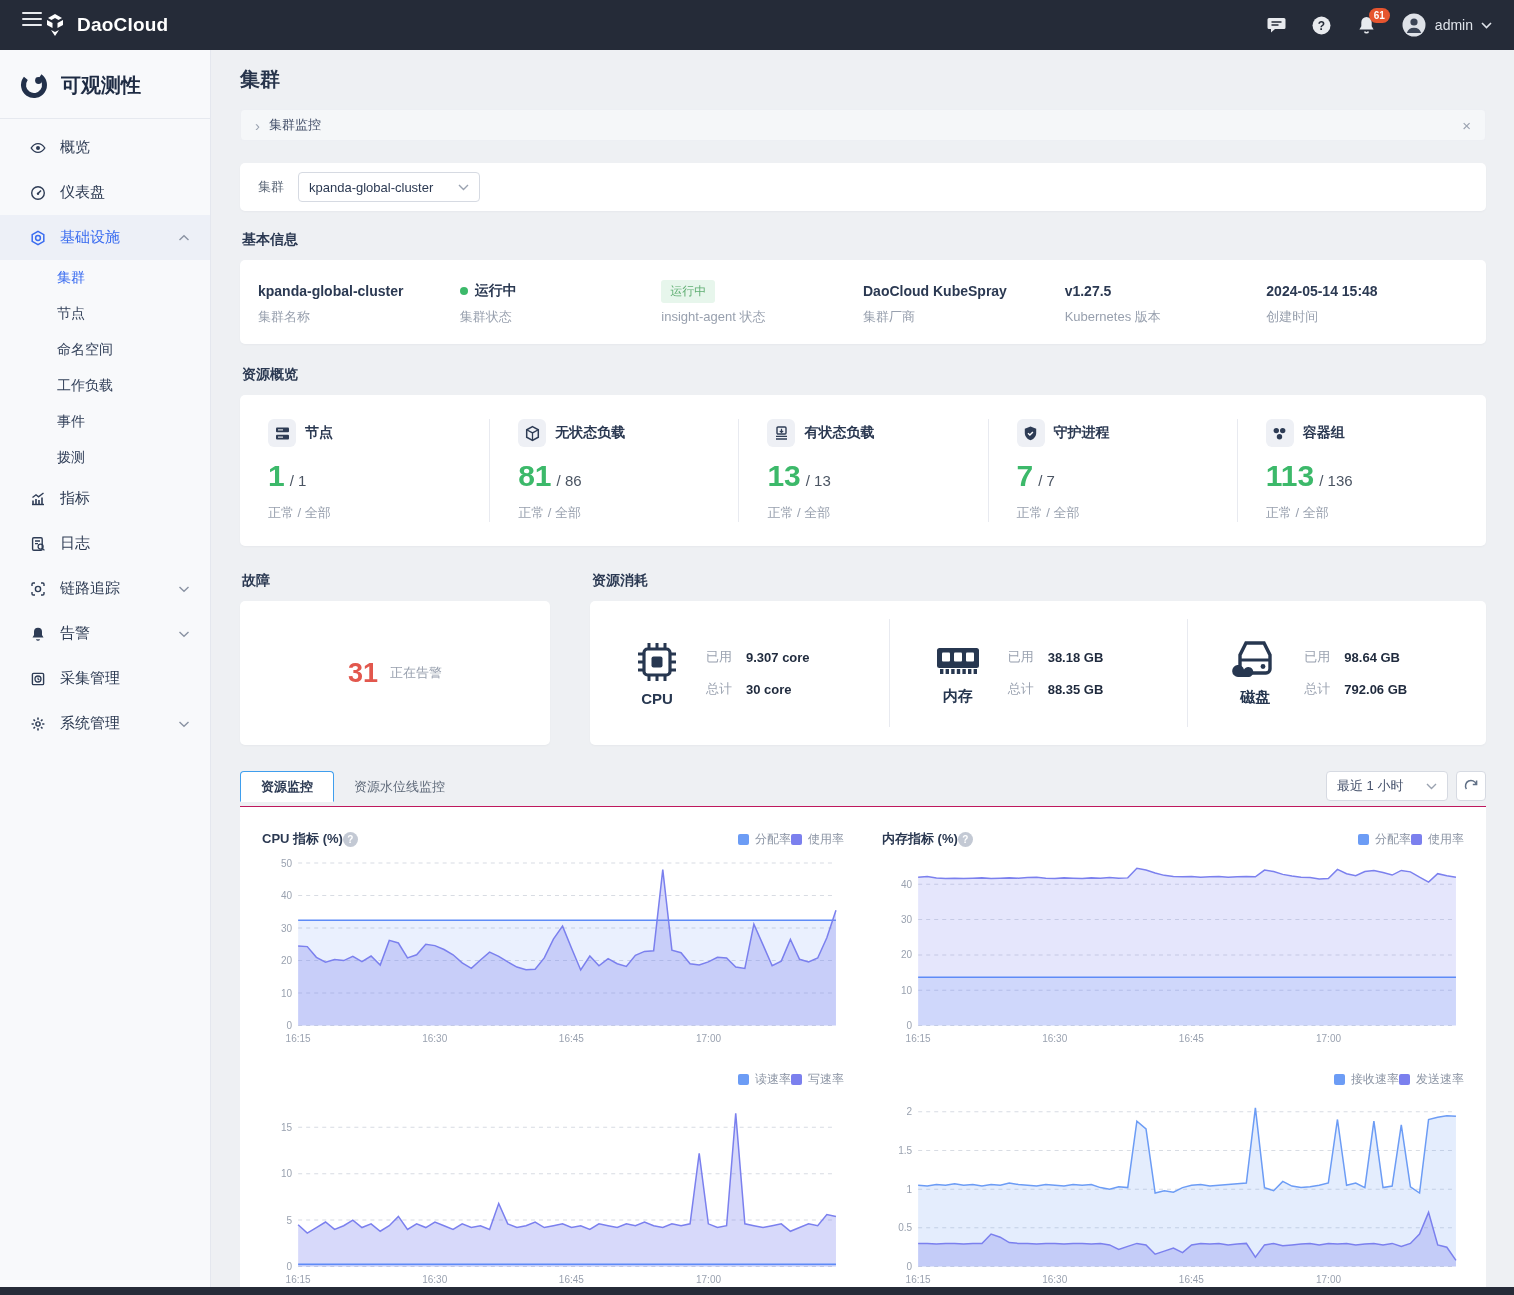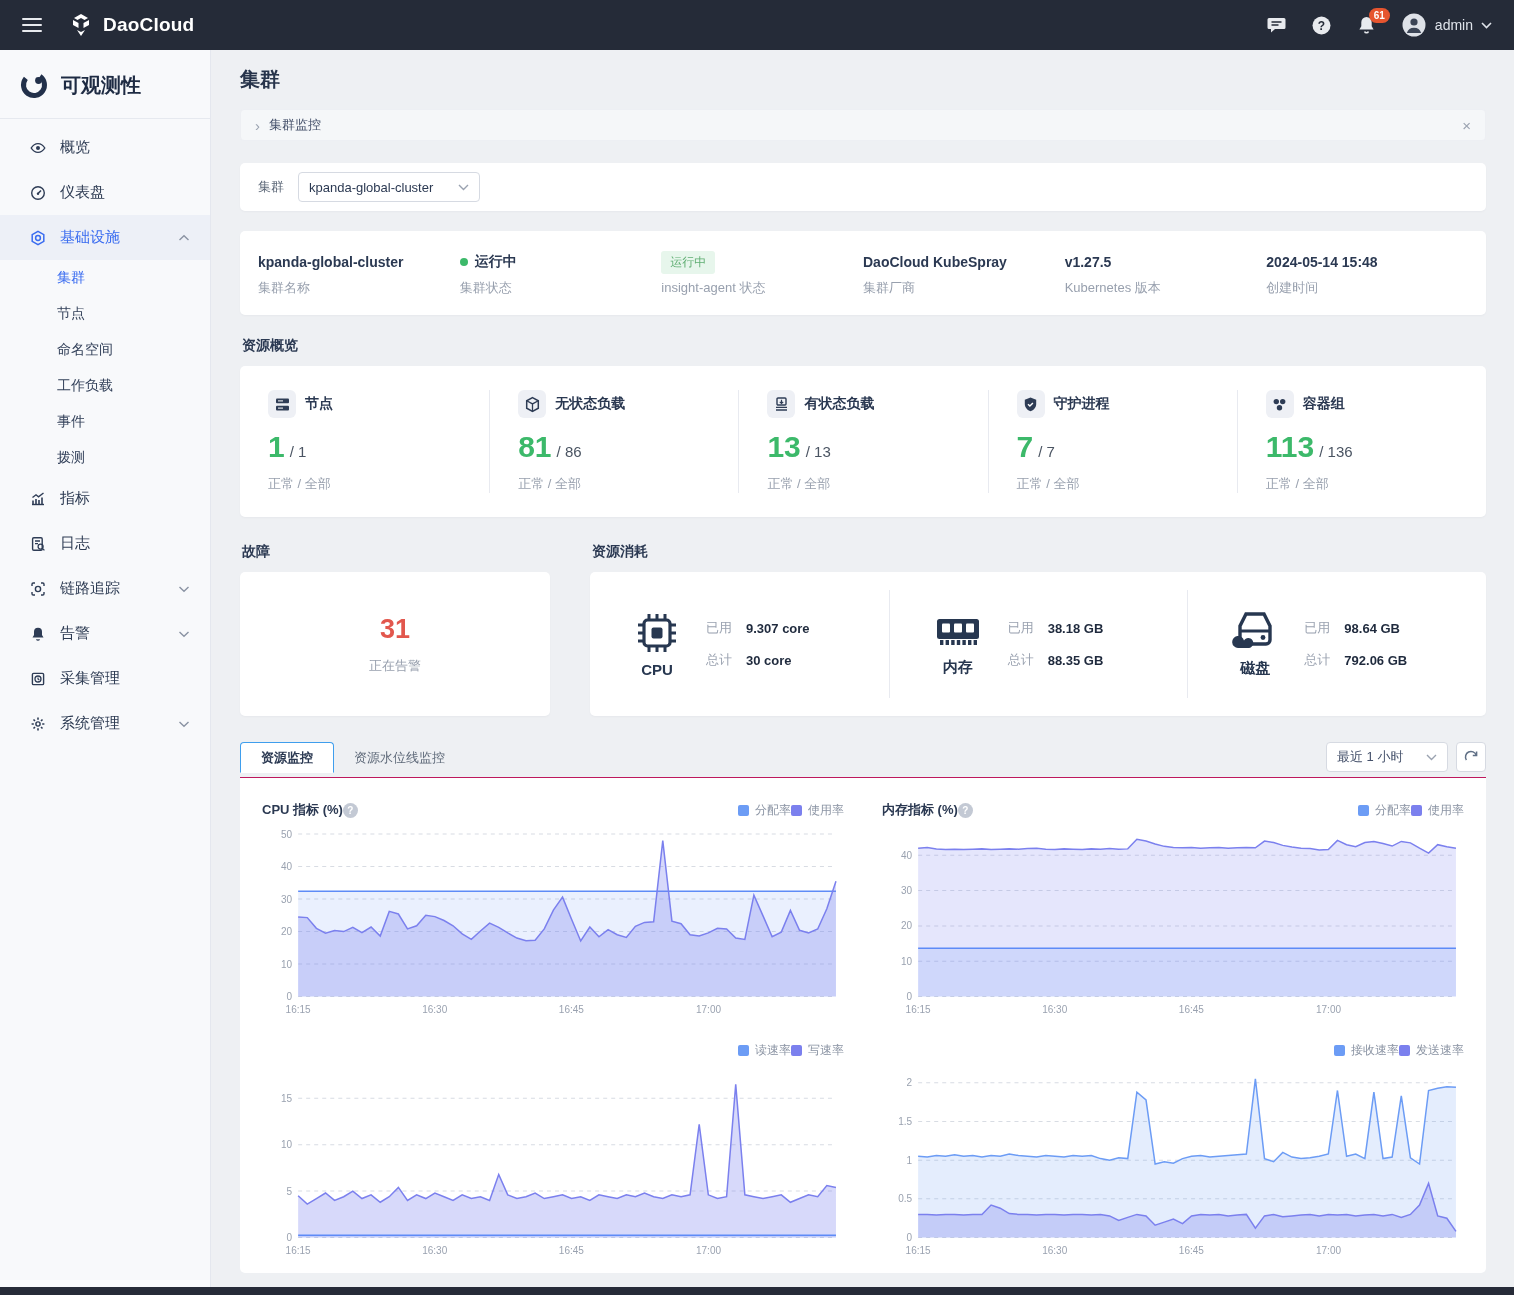--- a/index.html
+++ b/index.html
@@ -2,21 +2,21 @@
 <html><head>
 <meta charset="utf-8">
 <style>
   * { margin:0; padding:0; box-sizing:border-box; }
   html,body { width:1514px; height:1295px; overflow:hidden; }
   body { font-family:"Liberation Sans", sans-serif; background:#eef0f3; position:relative; color:#2b3952; }
 
   
   .navbar { position:absolute; top:0; left:0; width:1514px; height:50px; background:#252b38;
             display:flex; align-items:center; justify-content:space-between; padding:0 22px; z-index:20; }
-  .nav-left { display:flex; align-items:center; gap:26px; }
+  .nav-left { display:flex; align-items:flex-start; }
   .hamburger { width:20px; display:flex; flex-direction:column; gap:4px; cursor:pointer; background:none; border:none; }
   .hamburger span { height:2px; background:#e8eaee; border-radius:1px; }
   .brand { display:flex; align-items:center; gap:9px; }
   .brand-name { color:#fff; font-size:19px; font-weight:700; letter-spacing:.2px; }
   .nav-right { display:flex; align-items:center; gap:24px; }
   .nav-icon { position:relative; display:flex; align-items:center; cursor:pointer; }
   .badge { position:absolute; top:-7px; right:-13px; background:#e6552f; color:#fff; font-size:10px;
            padding:2px 5px; border-radius:9px; font-weight:700; }
   .nav-user { display:flex; align-items:center; gap:8px; color:#dfe3ea; font-size:14px; cursor:pointer; }
 
@@ -66,21 +66,21 @@
   .ov-ico { width:28px; height:28px; background:#eef0f5; border-radius:6px; display:flex; align-items:center; justify-content:center; }
   .ov-label { font-size:14px; color:#2b3952; font-weight:600; }
   .ov-num { display:flex; align-items:baseline; gap:5px; margin-bottom:13px; }
   .ov-normal { font-size:30px; font-weight:700; color:#3cb96a; line-height:1; }
   .ov-total { font-size:15px; color:#4a5462; }
   .ov-sub { font-size:13px; color:#98a0ae; }
 
   .two-col { display:flex; gap:20px; margin-bottom:26px; }
   .col-faults { width:310px; }
   .col-consume { flex:1;padding-left:20px; }
-  .faults-card { height:144px; display:flex; flex-direction:column; align-items:center; justify-content:center; gap:12px; }
+  .faults-card { height:144px; display:flex; flex-direction:row; align-items:center; justify-content:center; gap:12px; }
   .faults-count { font-size:27px; font-weight:700; color:#e2574d; }
   .faults-label { font-size:13px; color:#98a0ae; }
   .consume-card { height:144px; display:grid; grid-template-columns:repeat(3,1fr); padding:18px 0; }
   .cs-item { display:flex; align-items:center; gap:26px; padding-left:44px; }
   .cs-item + .cs-item { border-left:1px solid #e8eaf0; }
   .cs-icobox { display:flex; flex-direction:column; align-items:center; gap:5px; }
   .cs-label { font-size:15px; font-weight:700; color:#273750; }
   .cs-rows { display:flex; flex-direction:column; gap:14px; }
   .cs-row { display:flex; gap:14px; font-size:13px; align-items:center; }
   .cs-k { color:#9aa2b0; }
@@ -323,20 +323,21 @@
   <div class="card select-card">
     <span class="select-label">集群</span>
     <div class="select-box">
       <span class="select-value">kpanda-global-cluster</span>
       <svg class="ic" width="11" height="7" viewBox="0 0 11 7">
           <path d="M1 1l4.5 4.5L10 1" fill="none" stroke="#9aa2b0" stroke-width="1.4"></path>
         </svg>
     </div>
   </div>
 
+  <h2 class="sec-heading">基本信息</h2>
   <div class="card basic-card">
     <div class="bi-field">
       <div class="bi-value">kpanda-global-cluster</div>
       <div class="bi-label">集群名称</div>
     </div>
     <div class="bi-field">
       <div class="bi-value">
           <span class="dot-green"></span>
           <span>运行中</span>
         </div>

